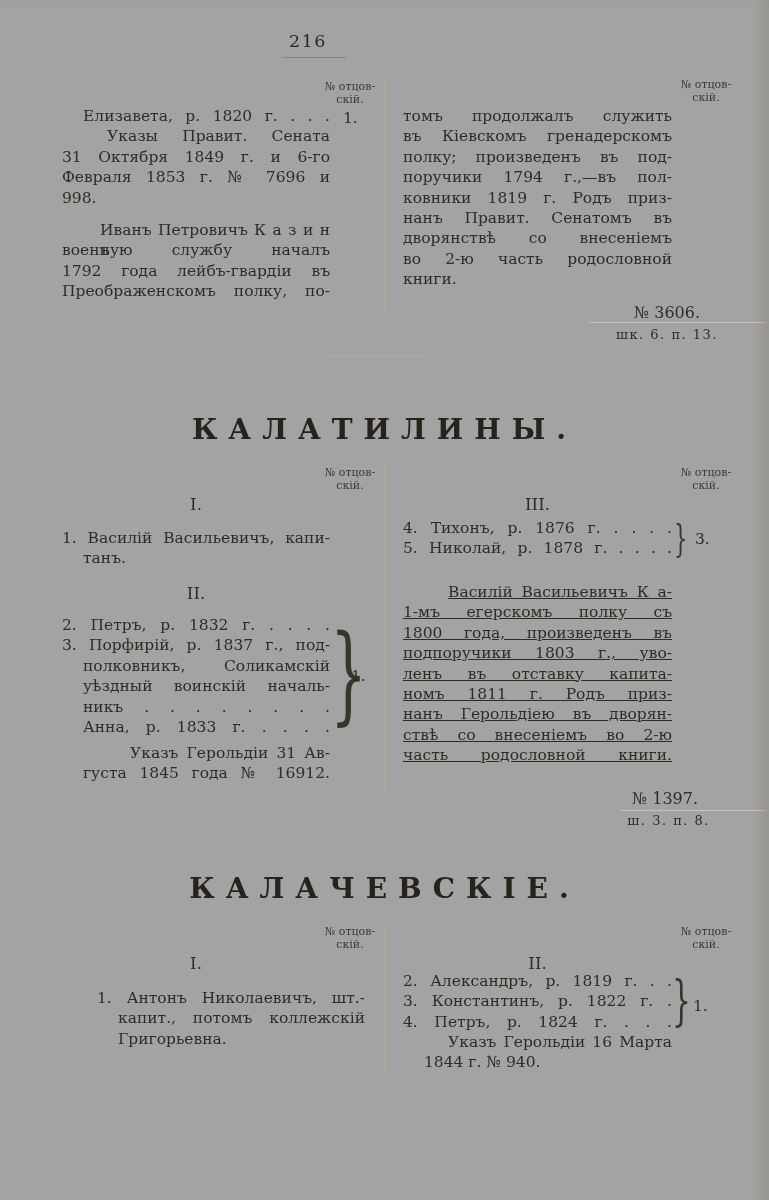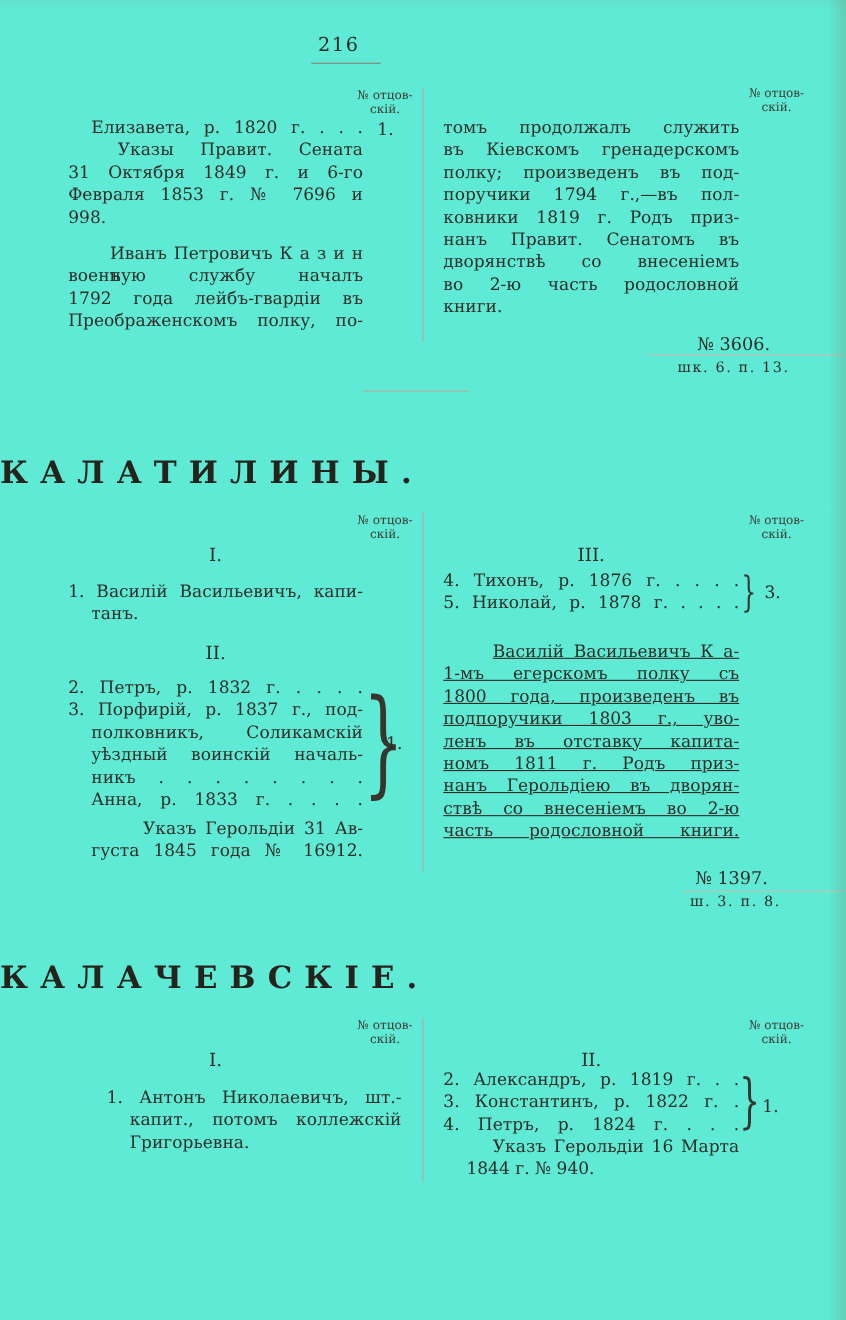--- a/index.html
+++ b/index.html
@@ -1,18 +1,18 @@
 <!DOCTYPE html>
 <html><head>
 <meta charset="utf-8">
 <style>
   html,body{margin:0;padding:0;background:#e8e4d6;}
   .page{
     position:relative;width:769px;height:1200px;margin:0;
-    background:#5eead4;overflow:hidden;
+    background:#a3a3a3;overflow:hidden;
     font-family:"DejaVu Serif", serif;color:#2f2c26;
   }
   .edge-right{position:absolute;top:0;right:0;width:16px;height:100%;
     background:linear-gradient(to right, rgba(110,100,75,0), rgba(110,100,75,0.22));}
   .edge-top{position:absolute;top:0;left:0;width:100%;height:10px;
     background:linear-gradient(to bottom, rgba(110,100,75,0.06), rgba(110,100,75,0));}
   .blk{position:absolute;}
   .ln{
     height:20.4px;line-height:20.4px;font-size:15.5px;
     text-align:justify;text-align-last:justify;color:#2f2c26;
@@ -22,21 +22,21 @@
   .ind38{padding-left:38px;}
   .ind45{padding-left:45px;}
   .ind68{padding-left:68px;}
   .roman{height:20px;line-height:20px;font-size:16.5px;text-align:center;text-align-last:center;}
   .fh{font-size:11px;line-height:12.5px;text-align:center;color:#3b382f;}
   .fatherno{position:absolute;font-size:15.5px;line-height:18px;color:#2f2c26;}
   .pageno{font-size:17.5px;letter-spacing:1.5px;text-align:center;color:#2b2922;}
   .hrule{position:absolute;height:1px;}
   .vrule{position:absolute;width:1px;background:#b3ab99;}
   .title{
-    width:769px;font-size:28px;font-weight:700;
+    width:769px;text-align:center;font-size:28px;font-weight:700;
     letter-spacing:11px;color:#26231c;line-height:32px;white-space:nowrap;
   }
   .refno{font-size:16px;text-align:right;text-align-last:right;line-height:18px;}
   .refshelf{font-size:13px;letter-spacing:1.5px;text-align:right;text-align-last:right;line-height:18px;}
   .brace{
     position:absolute;color:#38352d;font-family:"DejaVu Serif",serif;
     transform-origin:left center;transform:scaleX(0.55);
   }
 </style>
 </head>

